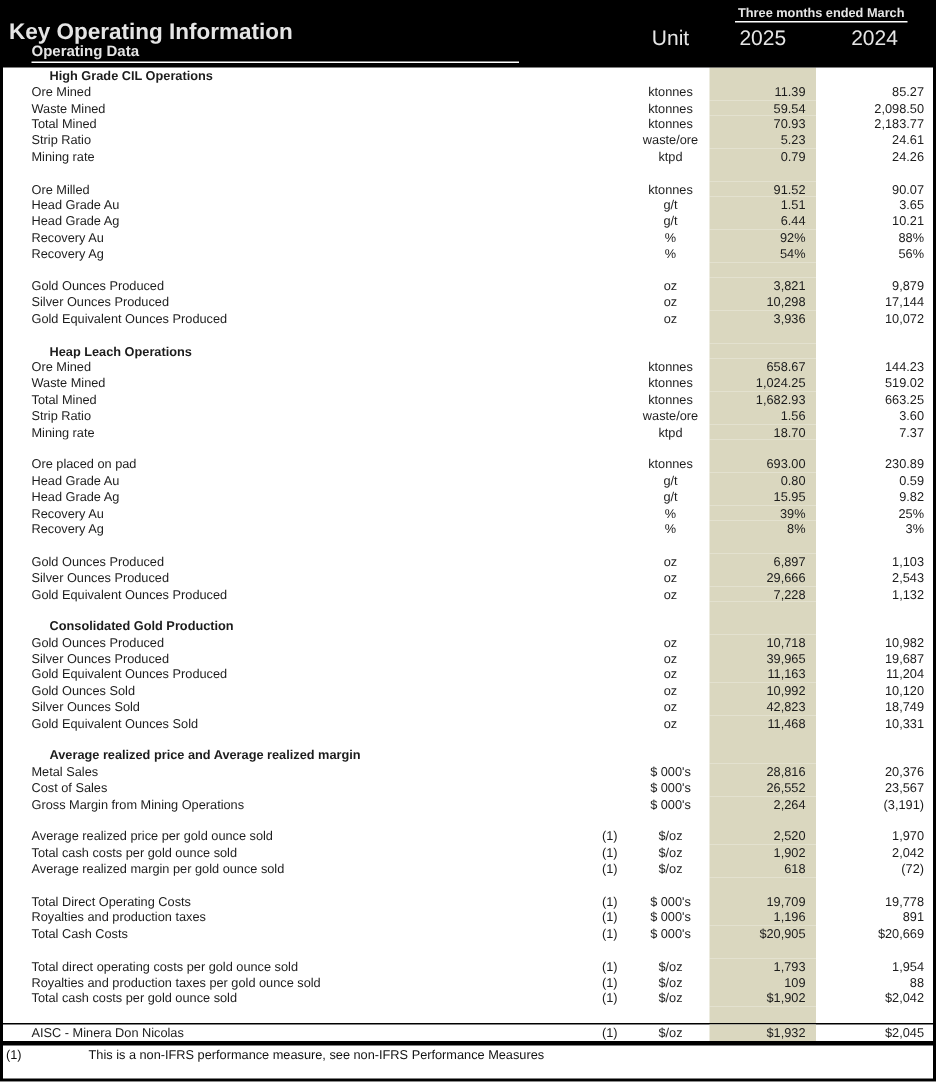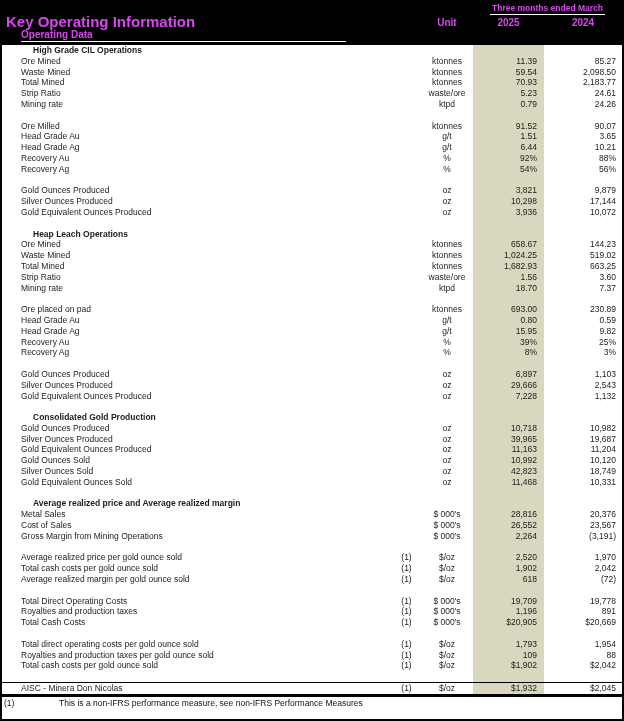--- a/index.html
+++ b/index.html
@@ -3,28 +3,28 @@
 <meta charset="utf-8">
 <style>
   html,body{margin:0;padding:0;background:#888;}
   .page{
     width:624px;height:721px;box-sizing:border-box;
     background:#fff;border:2px solid #000;
     font-family:"Liberation Sans",sans-serif;
     position:relative;overflow:hidden;
   }
   
-  .band{height:43px;background:#000;position:relative;color:#d946ef;}
+  .band{height:43px;background:#000;position:relative;color:#e5e5e5;}
   .band .title{position:absolute;left:4px;top:11px;font-size:15px;font-weight:bold;white-space:nowrap;}
   .band .subtitle{position:absolute;left:19px;top:27px;font-size:10px;font-weight:bold;
                   width:325px;border-bottom:1px solid #fff;padding-bottom:1px;white-space:nowrap;}
   .band .period{position:absolute;left:471px;top:1px;width:149px;text-align:center;
                 font-size:8.5px;font-weight:bold;white-space:nowrap;}
   .band .period span{display:inline-block;border-bottom:1px solid #fff;padding:0 2px 1px 2px;}
-  .band .colhead{position:absolute;top:15px;font-size:10px;font-weight:bold;text-align:center;white-space:nowrap;}
+  .band .colhead{position:absolute;top:15px;font-size:14px;font-weight:normal;text-align:center;white-space:nowrap;}
   .band .unit-h{left:419px;width:52px;}
   .band .y25{left:471px;width:71px;}
   .band .y24{left:542px;width:78px;}
   
   .tbody{width:620px;}
   .row{display:grid;grid-template-columns:390px 29px 52px 71px 78px;
        height:10.8px;line-height:10.8px;font-size:8.5px;color:#1c1c1c;white-space:nowrap;}
   .row .label{padding-left:19px;overflow:hidden;}
   .row .fn{text-align:center;}
   .row .unit{text-align:center;}

